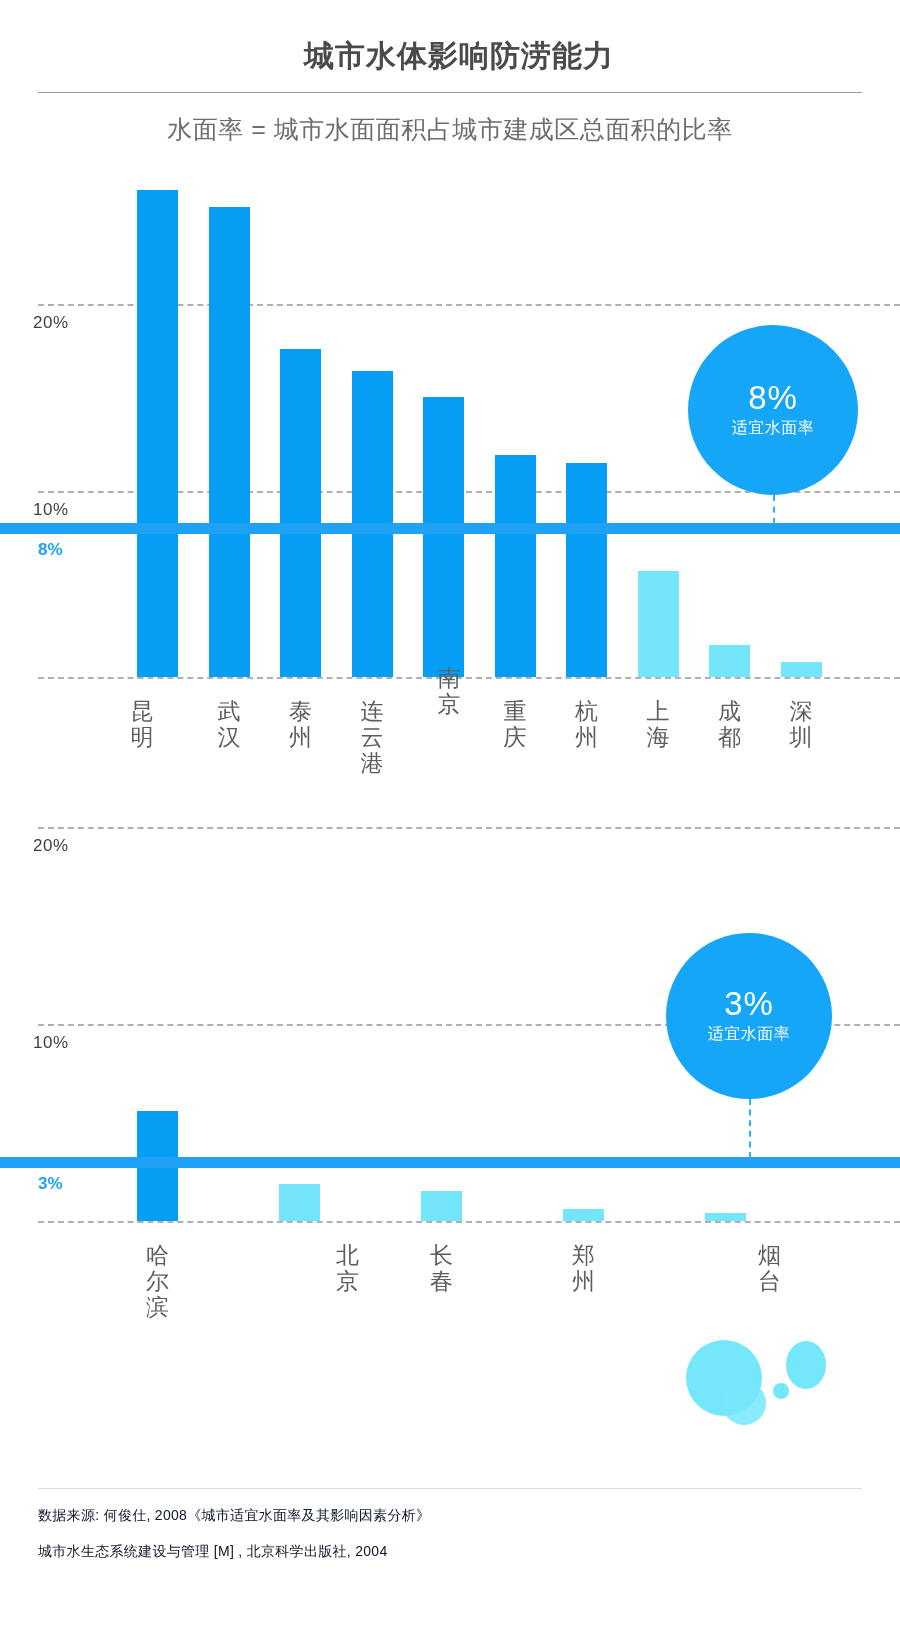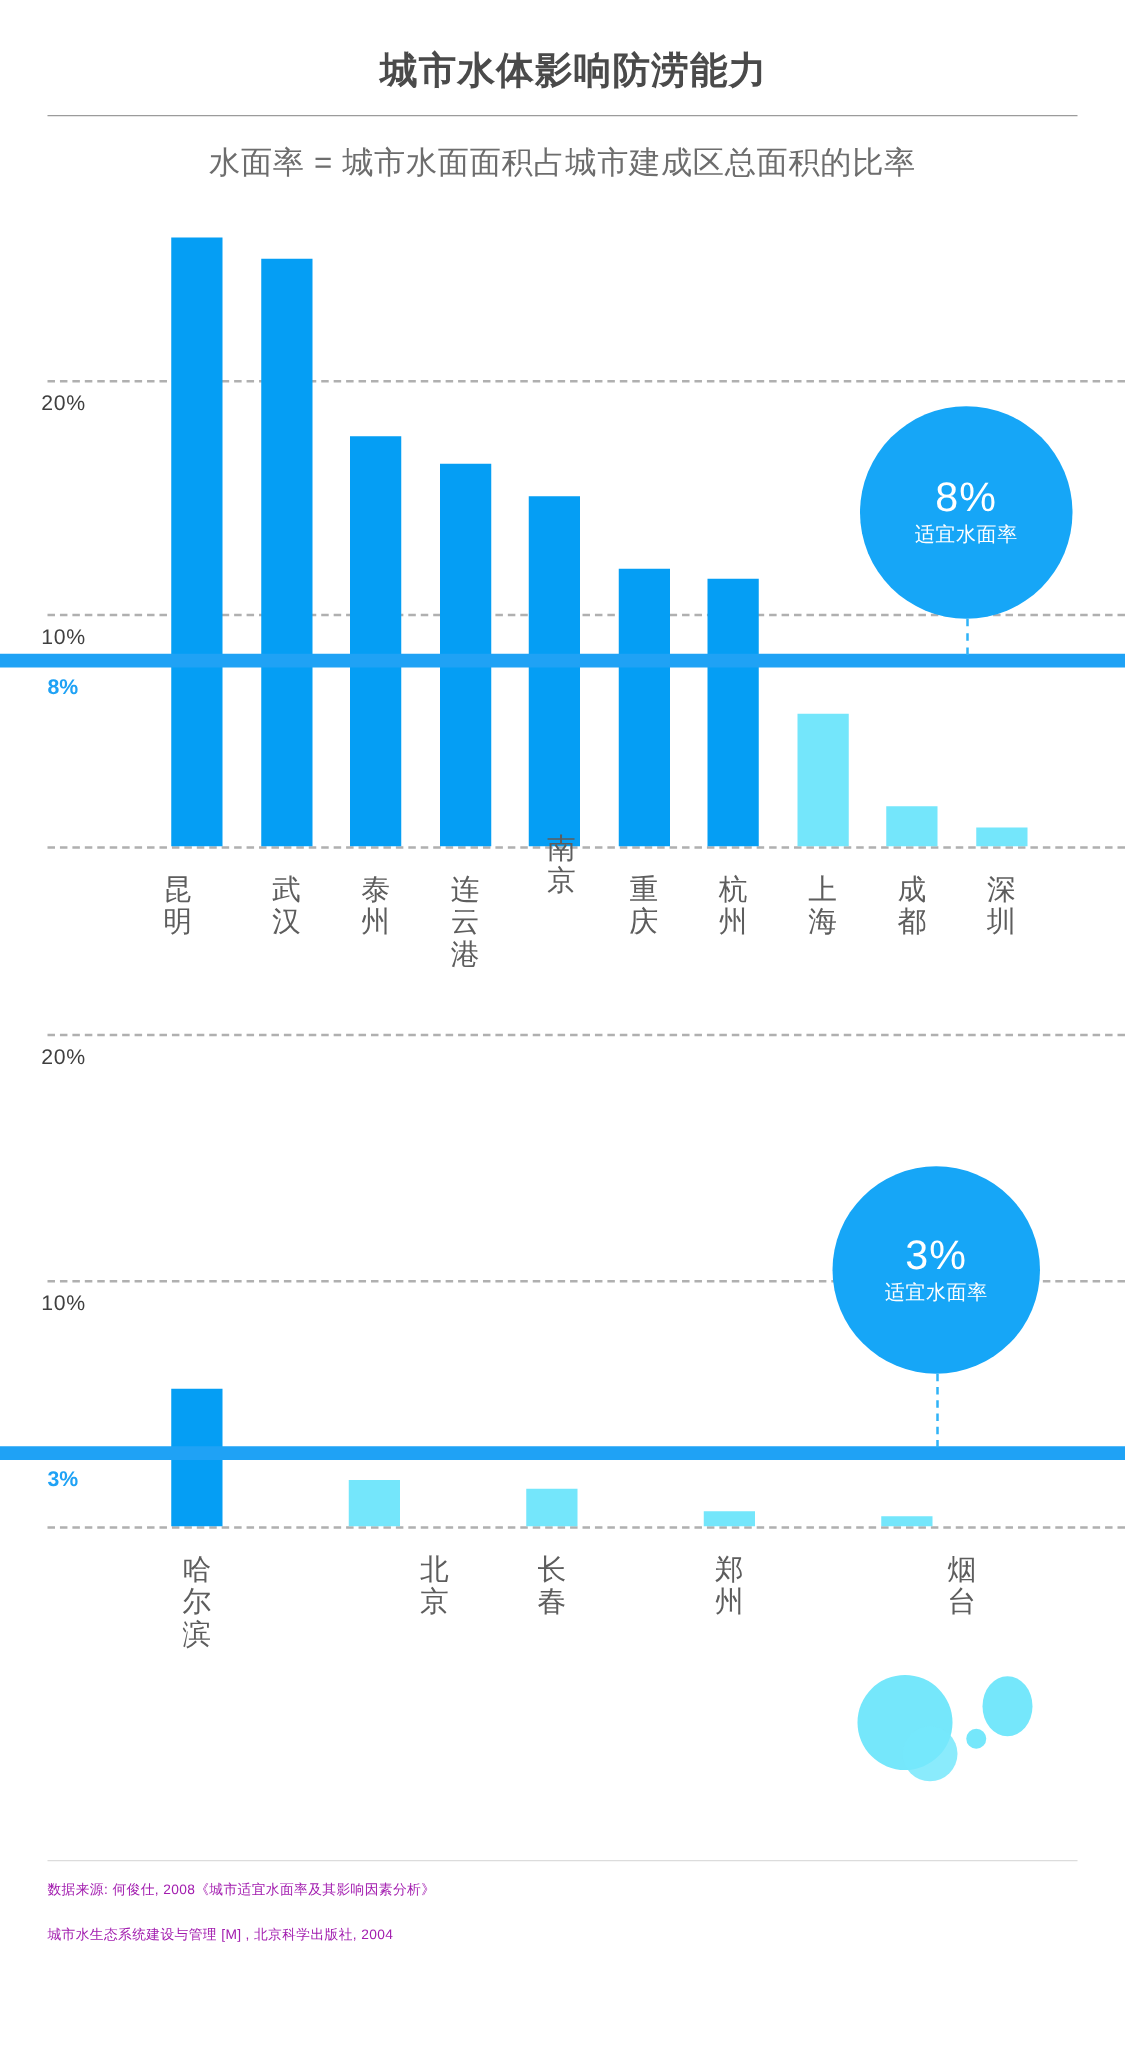--- a/index.html
+++ b/index.html
@@ -100,21 +100,21 @@
   
   .deco { position: absolute; border-radius: 50%; background: #75e7fb; }
 
   
   .src-rule {
     position:absolute; left: 38px; top: 1488px; width: 824px; height: 1px;
     background: #dcdcdc;
   }
   .source {
     position: absolute; left: 38px;
-    font-size: 11px; color: #a21caf; line-height: 1.9;
+    font-size: 14px; color: #0f172a; line-height: 1.9;
     letter-spacing: .3px;
   }
 </style>
 </head>
 <body>
 
 <div id="page">
 
   <div class="title">城市水体影响防涝能力</div>
   <div class="title-rule"></div>

